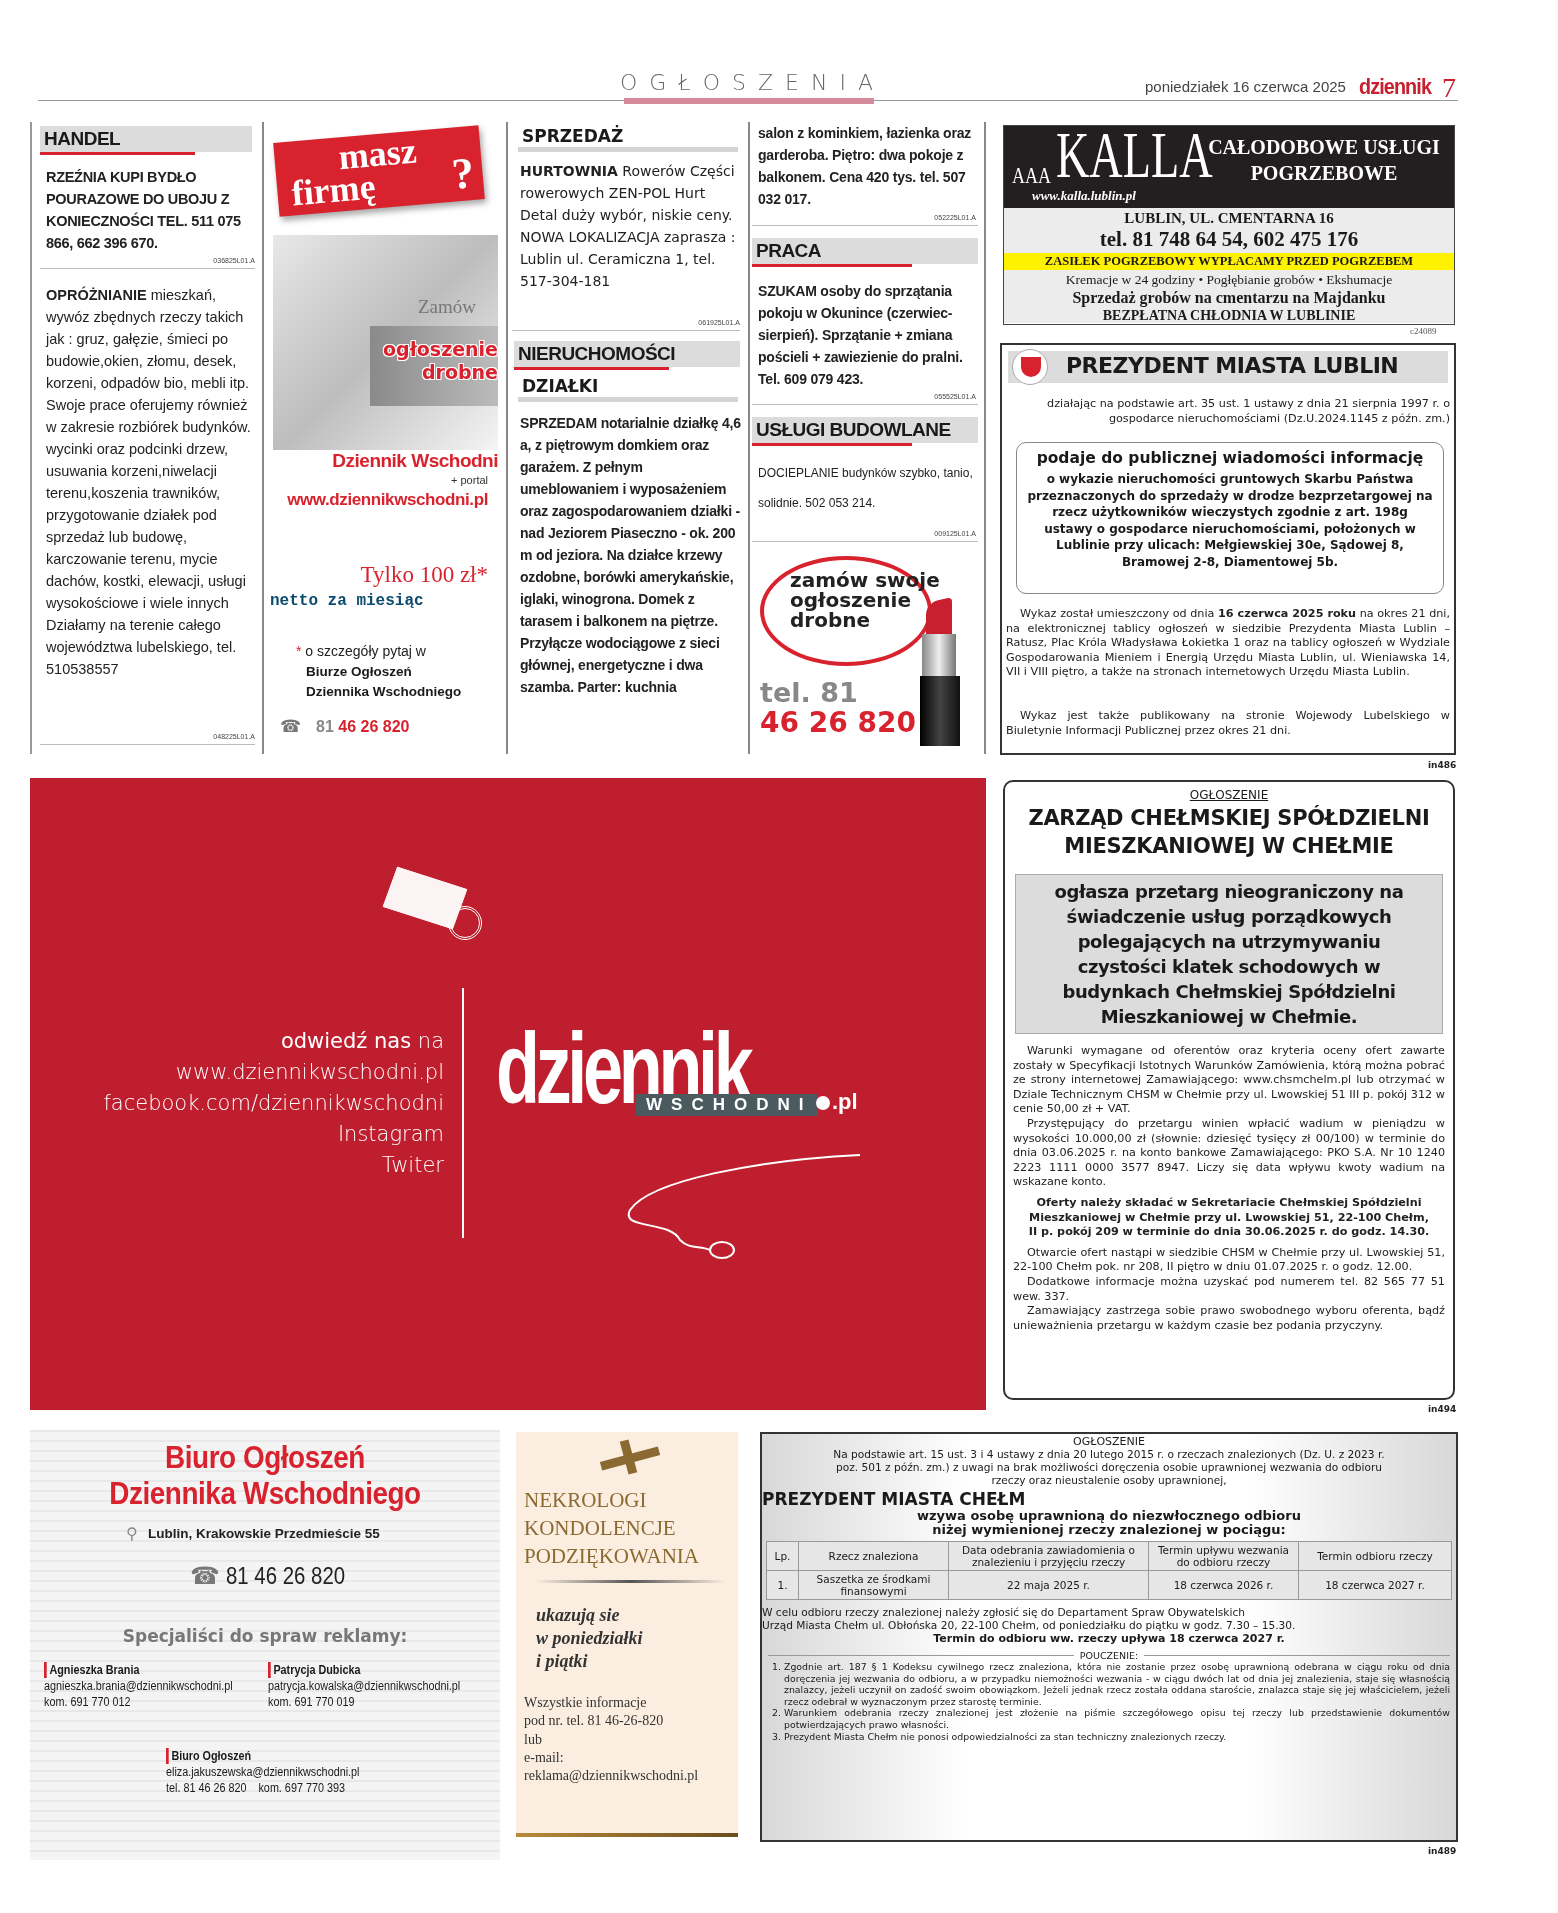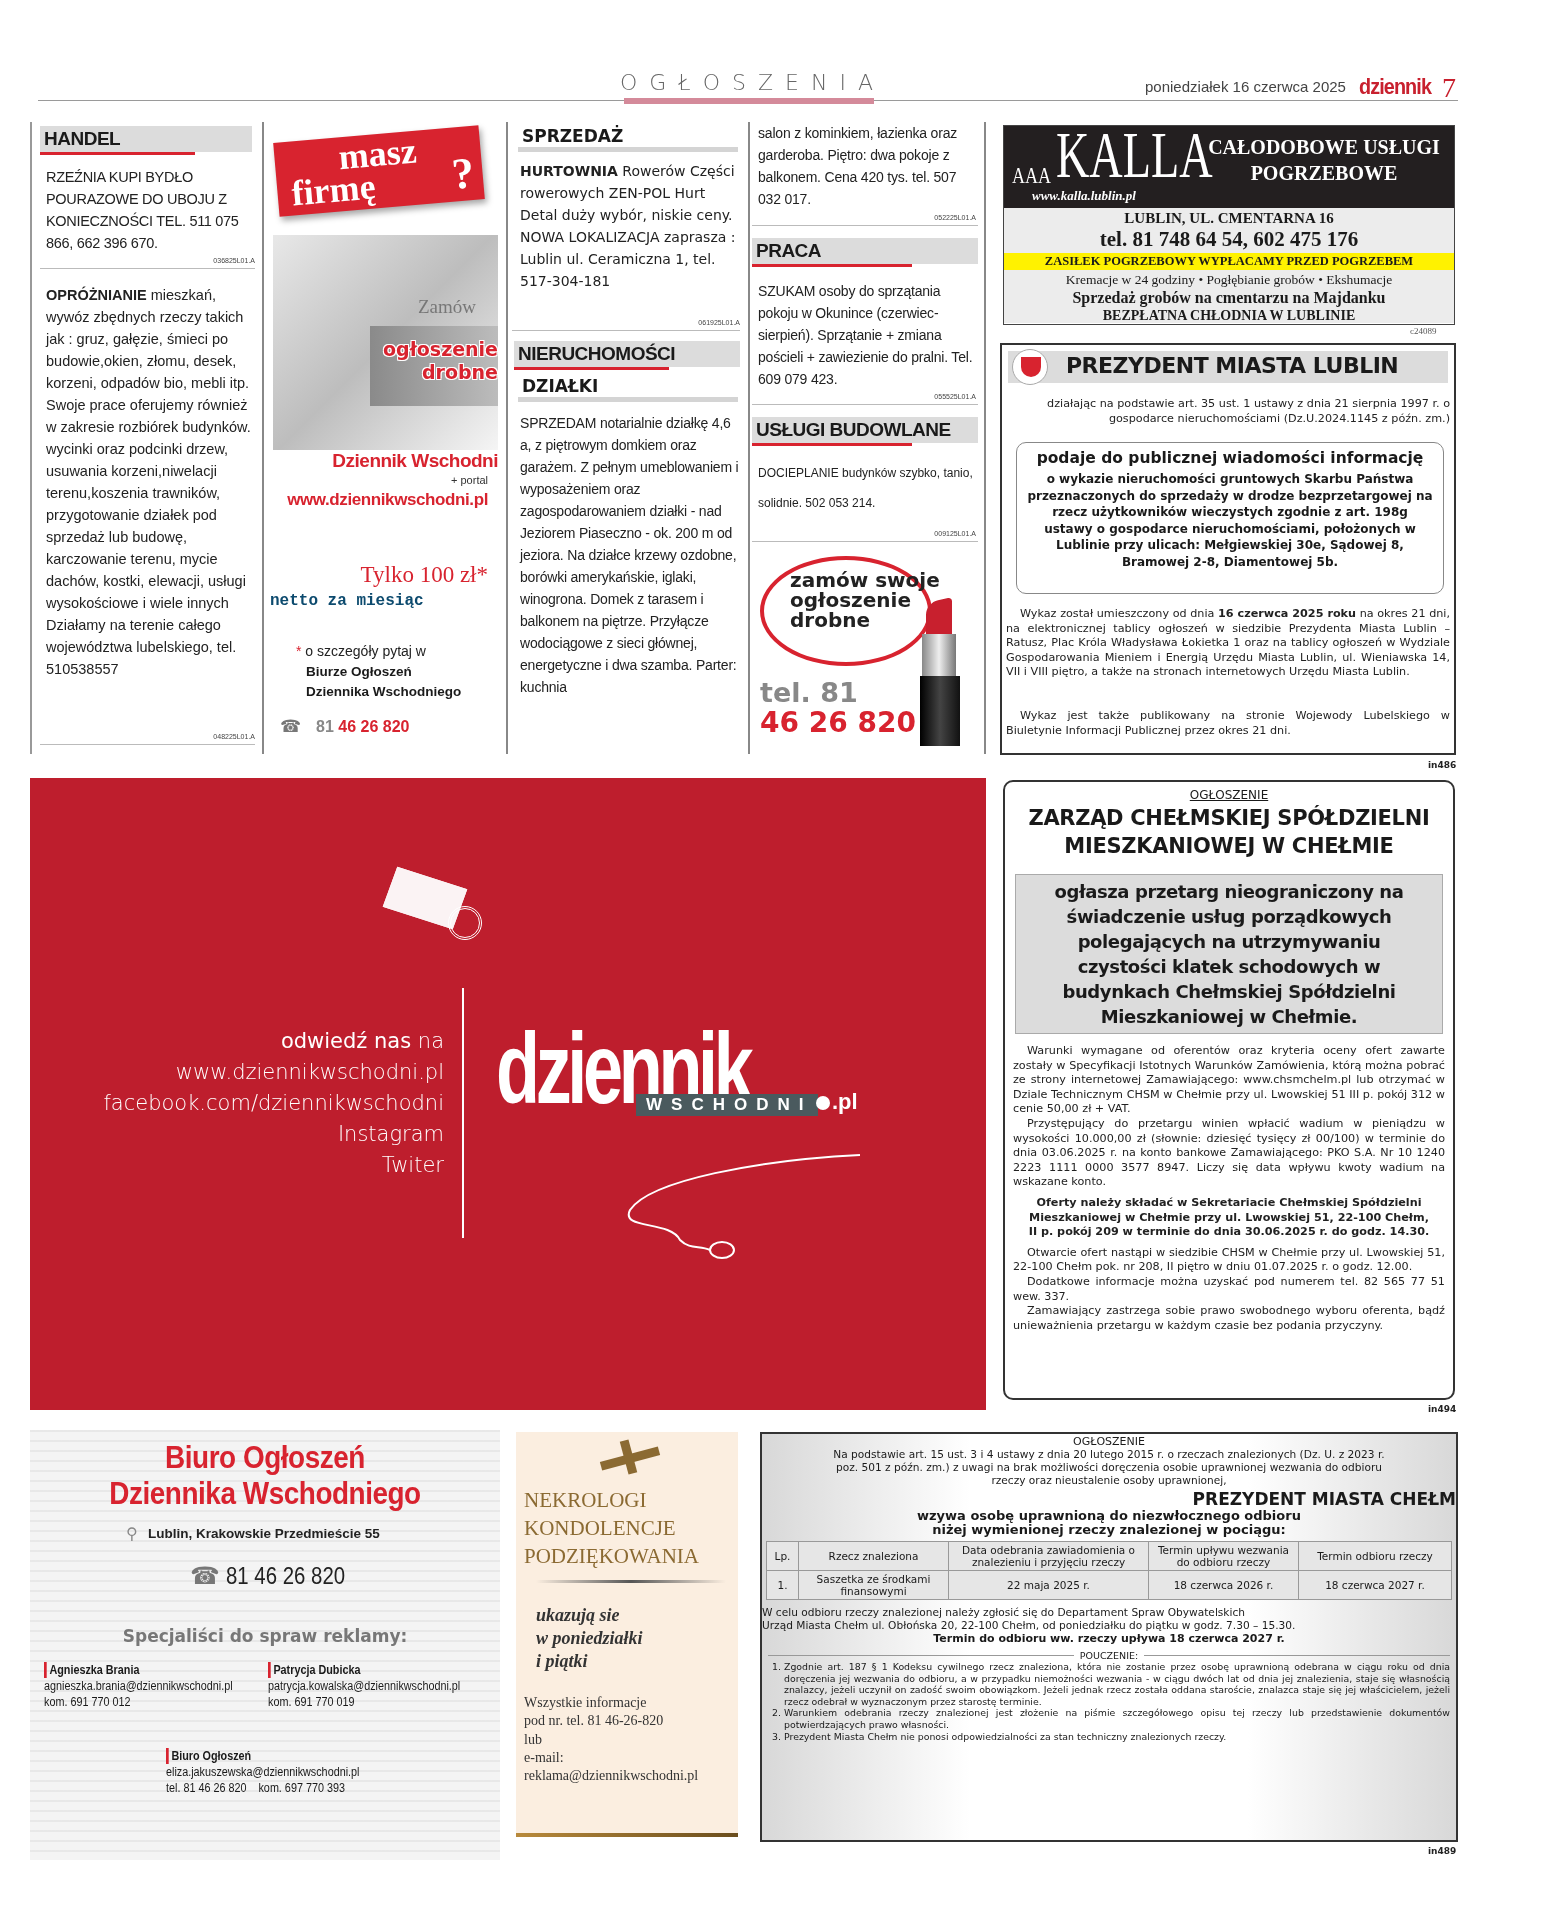--- a/index.html
+++ b/index.html
@@ -12,21 +12,21 @@
 .hdr-date{left:1145px;top:78px;font-family:"Liberation Sans Narrow","Liberation Sans",sans-serif;font-size:15px;color:#444}
 .hdr-logo{left:1355px;top:74px;font-family:"Liberation Sans",sans-serif;font-weight:bold;font-size:22px;color:#c8202e;letter-spacing:-1px;transform:scaleX(.9)}
 .hdr-page{left:1442px;top:72px;font-family:"Liberation Serif",serif;font-size:28px;color:#c8202e}
 
 .col-rule{width:2px;background:#888}
 .sec-head{position:absolute;background:#dcdcdc;height:26px;font-family:"Liberation Sans",sans-serif;font-weight:bold;font-size:19px;padding:2px 4px;letter-spacing:-.5px;transform-origin:left}
 .sec-head .red{position:absolute;left:0;bottom:-3px;height:3px;background:#d8232f}
 .sub-head{position:absolute;font-weight:bold;font-size:17px;padding-left:4px;font-family:"DejaVu Sans",sans-serif}
 .sub-head .bar{position:absolute;left:0;right:0;bottom:-6px;height:5px;background:#d4d4d4}
 .ad{position:absolute;font-size:14.5px;line-height:22px;color:#222}
-.ad.bold{font-weight:normal}
+.ad.bold{font-weight:bold}
 .adcode{position:absolute;font-size:7px;color:#444;text-align:right}
 .sep{position:absolute;height:1px;background:#bbb}
 
 .mf-red{left:276px;top:134px;width:206px;height:74px;background:#d8232f;transform:rotate(-5deg);box-shadow:2px 4px 6px rgba(0,0,0,.35)}
 .mf-txt{left:290px;top:140px;font-family:"Liberation Serif",serif;font-weight:bold;color:#fff;font-size:36px;line-height:32px;transform:rotate(-5deg)}
 .mf-q{left:452px;top:148px;font-family:"Liberation Serif",serif;font-weight:bold;color:#fff;font-size:44px;transform:rotate(-5deg)}
 .hand{left:273px;top:235px;width:225px;height:215px;background:linear-gradient(135deg,#e8e8e8,#bdbdbd 50%,#f5f5f5)}
 .card{left:370px;top:326px;width:128px;height:80px;background:linear-gradient(90deg,#8a8a8a,#bcbcbc)}
 
 .kalla{left:1003px;top:125px;width:452px;height:200px;border:1px solid #444}
@@ -259,21 +259,21 @@
     <div style="margin-top:1px">lub</div>
     <div>e-mail:</div>
     <div>reklama@dziennikwschodni.pl</div>
   </div>
   <div style="position:absolute;left:0;bottom:0;width:222px;height:4px;background:linear-gradient(90deg,#b88a3c,#6b4e1e)"></div>
 </div>
 
 <div class="abs chelm">
   <div style="text-align:center;font-family:'DejaVu Sans',sans-serif;font-size:11px;margin-top:1px">OGŁOSZENIE</div>
   <div style="text-align:center;font-family:'DejaVu Sans',sans-serif;font-size:10.6px;line-height:13px;margin:0 70px">Na podstawie art. 15 ust. 3 i 4 ustawy z dnia 20 lutego 2015 r. o rzeczach znalezionych (Dz. U. z 2023 r. poz. 501 z późn. zm.) z uwagi na brak możliwości doręczenia osobie uprawnionej wezwania do odbioru rzeczy oraz nieustalenie osoby uprawnionej,</div>
-  <div style="text-align:right;font-family:'DejaVu Sans',sans-serif;font-weight:bold;font-size:17px;margin-top:2px">PREZYDENT MIASTA CHEŁM</div>
+  <div style="text-align:left;font-family:'DejaVu Sans',sans-serif;font-weight:bold;font-size:17px;margin-top:2px">PREZYDENT MIASTA CHEŁM</div>
   <div style="text-align:center;font-family:'DejaVu Sans',sans-serif;font-weight:bold;font-size:13px;line-height:14px">
       <div>wzywa osobę uprawnioną do niezwłocznego odbioru</div>
       <div>niżej wymienionej rzeczy znalezionej w pociągu:</div>
     </div>
   <div style="margin:4px 4px 0">
     <table class="found">
       <tbody>
           <tr>
         <th style="width:32px">Lp.</th>
         <th style="width:150px">Rzecz znaleziona</th>

